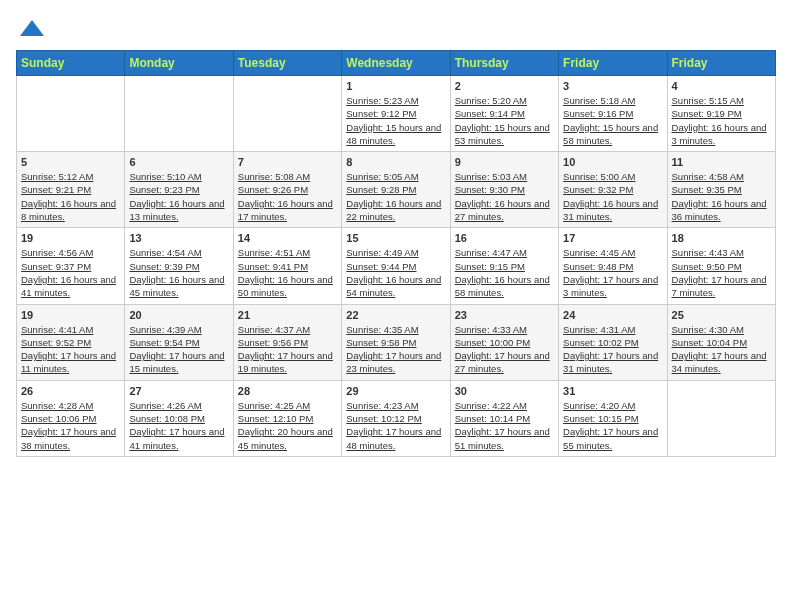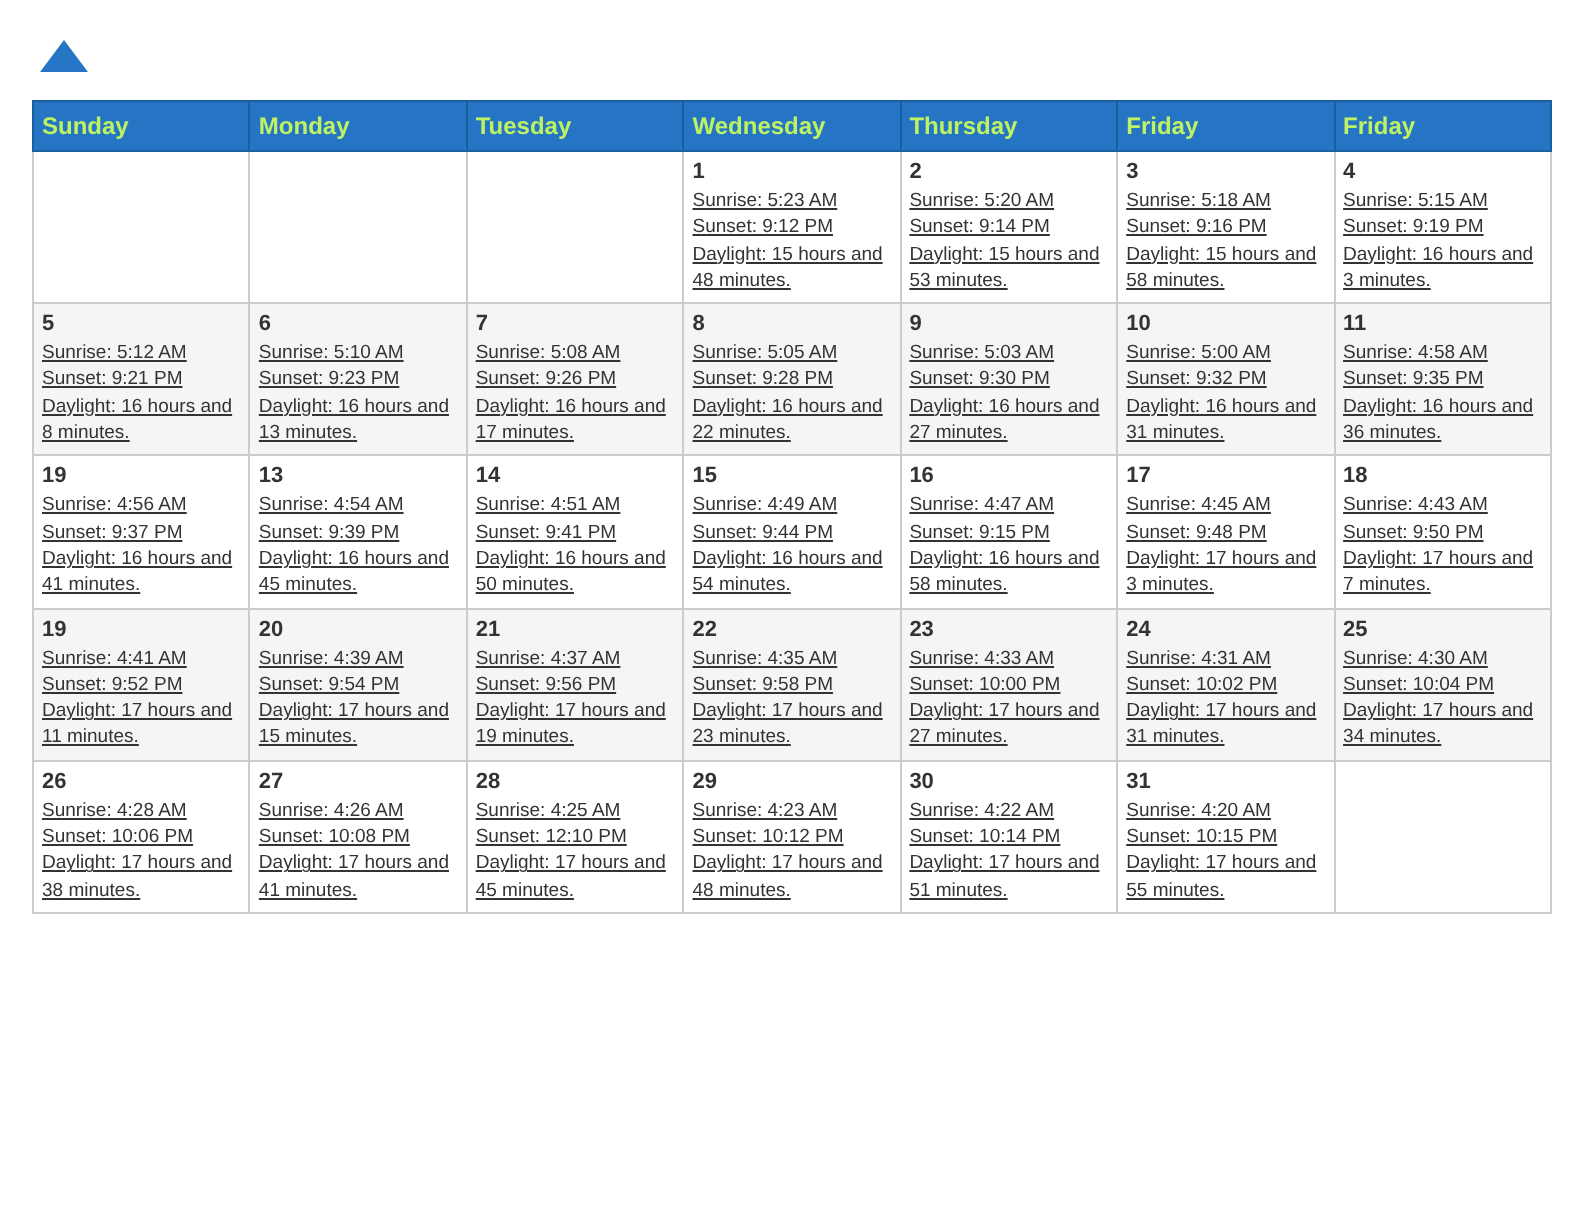--- a/index.html
+++ b/index.html
@@ -236,21 +236,21 @@
         <td>
           <div class="day-number">26</div>
           <div class="cell-info"><span>Sunrise: 4:28 AM</span><br><span>Sunset: 10:06 PM</span><br><span>Daylight: 17 hours and 38 minutes.</span></div>
         </td>
         <td>
           <div class="day-number">27</div>
           <div class="cell-info"><span>Sunrise: 4:26 AM</span><br><span>Sunset: 10:08 PM</span><br><span>Daylight: 17 hours and 41 minutes.</span></div>
         </td>
         <td>
           <div class="day-number">28</div>
-          <div class="cell-info"><span>Sunrise: 4:25 AM</span><br><span>Sunset: 12:10 PM</span><br><span>Daylight: 17 hours and 45 minutes.</span></div>
+          <div class="cell-info"><span>Sunrise: 4:25 AM</span><br><span>Sunset: 12:10 PM</span><br><span>Daylight: 20 hours and 45 minutes.</span></div>
         </td>
         <td>
           <div class="day-number">29</div>
           <div class="cell-info"><span>Sunrise: 4:23 AM</span><br><span>Sunset: 10:12 PM</span><br><span>Daylight: 17 hours and 48 minutes.</span></div>
         </td>
         <td>
           <div class="day-number">30</div>
           <div class="cell-info"><span>Sunrise: 4:22 AM</span><br><span>Sunset: 10:14 PM</span><br><span>Daylight: 17 hours and 51 minutes.</span></div>
         </td>
         <td>

